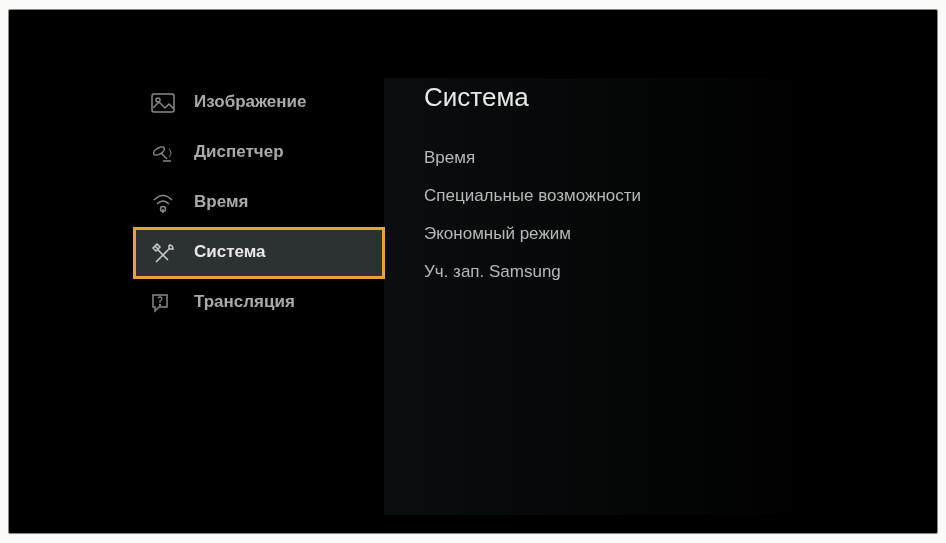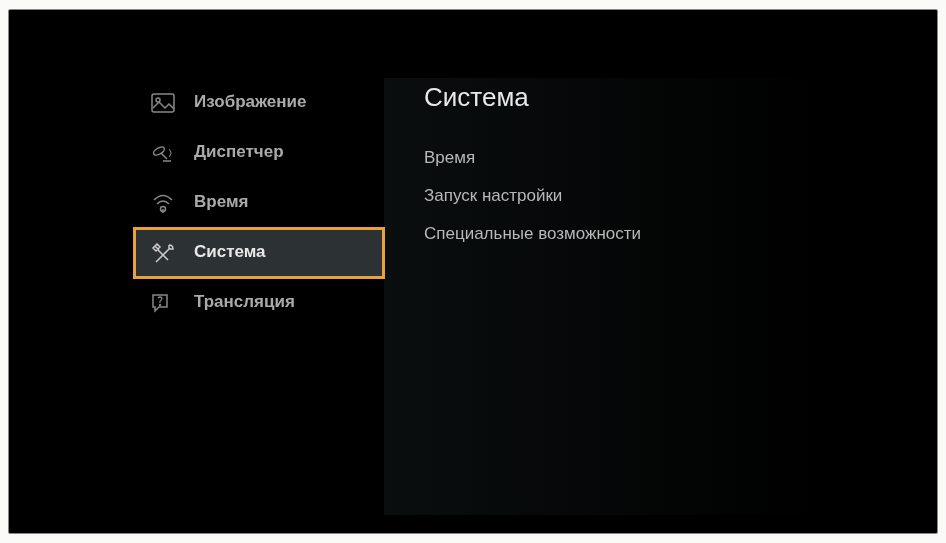--- a/index.html
+++ b/index.html
@@ -163,19 +163,20 @@
         </span>
         <span>Трансляция</span>
       </div>
 
     </div>
 
     <div class="content-panel">
       <div class="content-title">Система</div>
       <div class="content-list">
         <div class="content-item">Время</div>
-        <div class="content-item">Запуск настройки</div>
         <div class="content-item">Специальные возможности</div>
+        <div class="content-item">Экономный режим</div>
+        <div class="content-item">Уч. зап. Samsung</div>
       </div>
     </div>
 
   </div>
 </div>
 
 </body></html>

